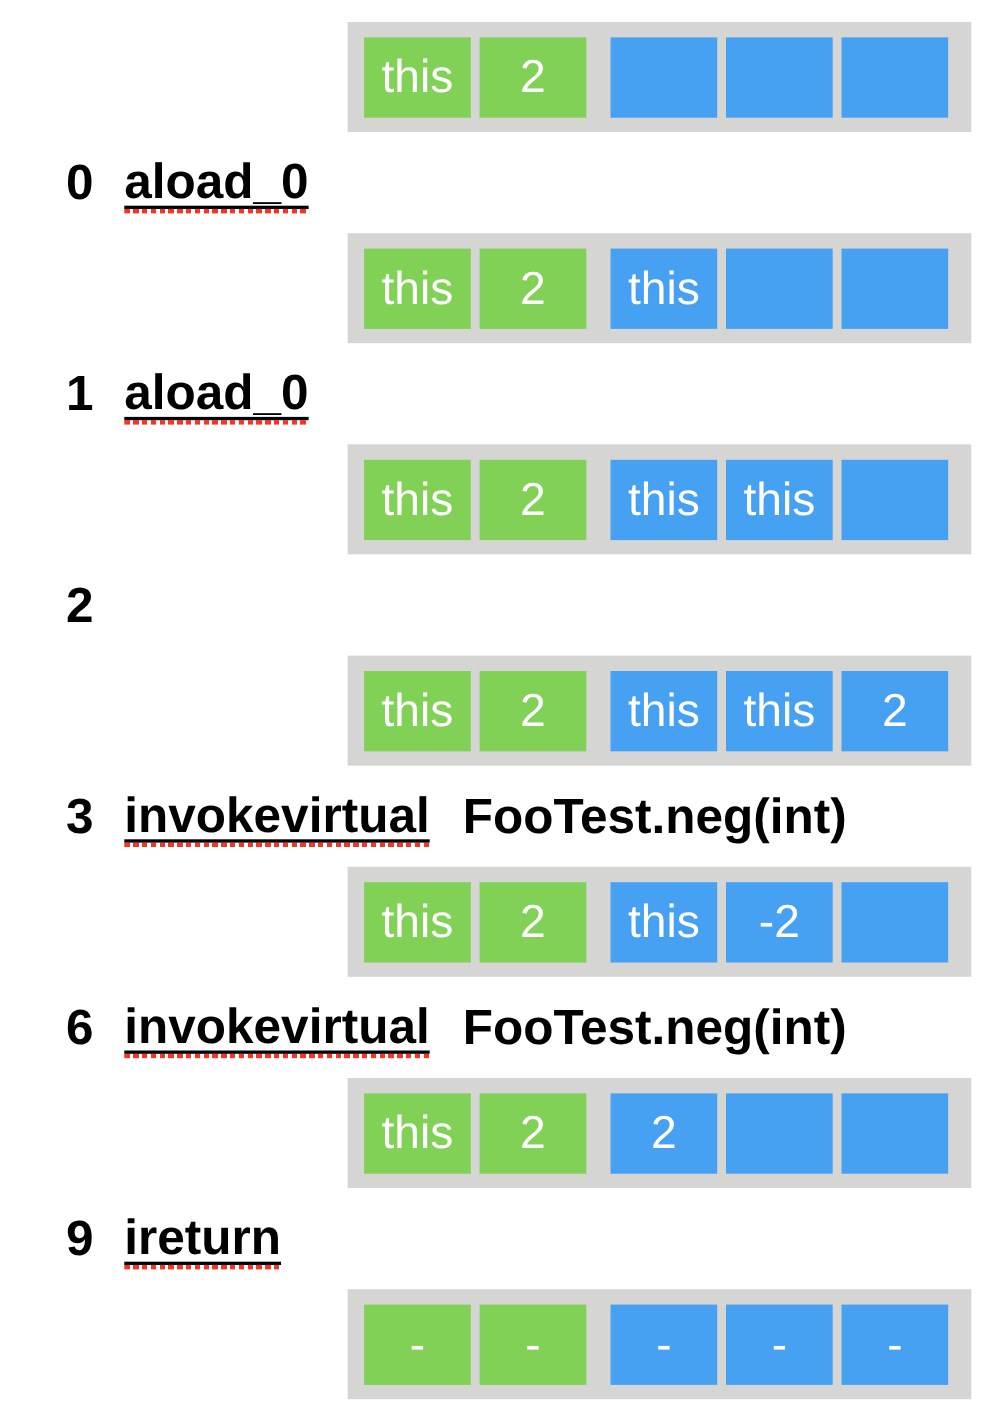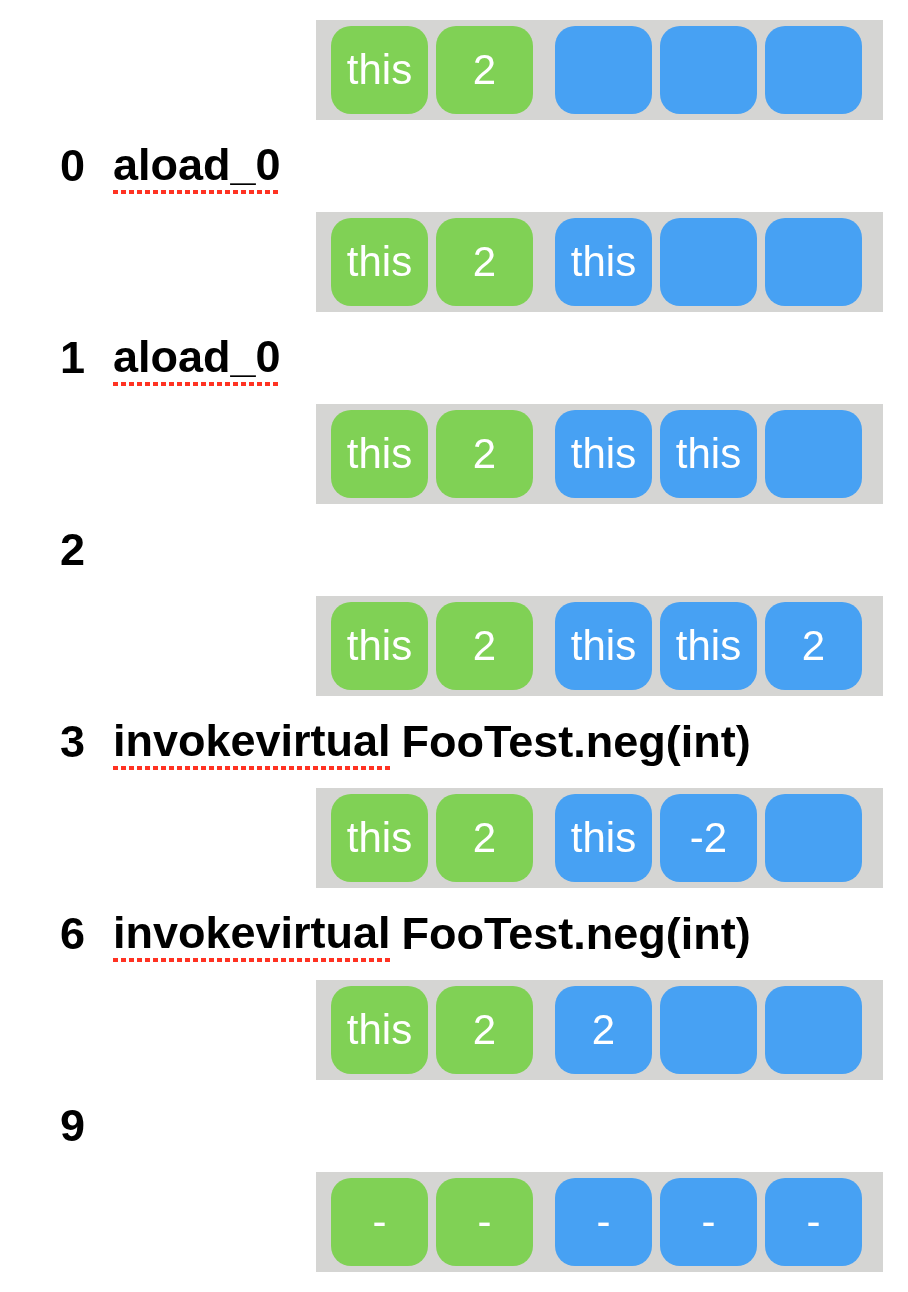--- a/index.html
+++ b/index.html
@@ -17,49 +17,49 @@
     margin-left:316px;
     width:567px;height:100px;
     box-sizing:border-box;
     background:#d5d5d3;
     display:flex;align-items:center;
     padding-left:15px;
   }
   .cells{display:flex;column-gap:22px;}
   .group{display:flex;column-gap:8px;}
   .cell{
-    width:97px;height:88px;
+    width:97px;height:73px;
     display:flex;align-items:center;justify-content:center;
     color:#ffffff;
     font-size:42px;
     line-height:1;
-    border-radius:20px;
   }
   .green{background:#80d155;}
   .blue{background:#47a1f3;}
   
   .ins{
     height:92px;
     display:flex;align-items:center;
     padding-left:60px;
     font-size:45px;font-weight:700;color:#000000;
     white-space:pre;
   }
   .off{display:inline-block;width:53px;}
   .mn{
     display:inline-block;
     padding-bottom:3px;
     background:repeating-linear-gradient(to right,#ff3222 0 5px,rgba(0,0,0,0) 5px 8px) left bottom / 100% 4px no-repeat;
   }
   .mni{
+    text-decoration:underline;
     text-decoration-thickness:3px;
     text-underline-offset:7px;
     text-decoration-color:#000000;
   }
-  .op{margin-left:11px;}
+  .op{margin-left:30px;}
 </style>
 </head>
 <body>
 
 <div class="page">
 
   <div class="frame">
     <div class="cells">
       <div class="group">
         <div class="cell green">this</div>
@@ -157,21 +157,21 @@
       </div>
       <div class="group">
         <div class="cell blue">2</div>
         <div class="cell blue"></div>
         <div class="cell blue"></div>
       </div>
     </div>
   </div>
 
   <div class="ins">
-    <span class="off">9</span><span class="op"></span>
+    <span class="off">9</span><span class="mn"><span class="mni">ireturn</span></span><span class="op"></span>
   </div>
 
   <div class="frame">
     <div class="cells">
       <div class="group">
         <div class="cell green">-</div>
         <div class="cell green">-</div>
       </div>
       <div class="group">
         <div class="cell blue">-</div>

